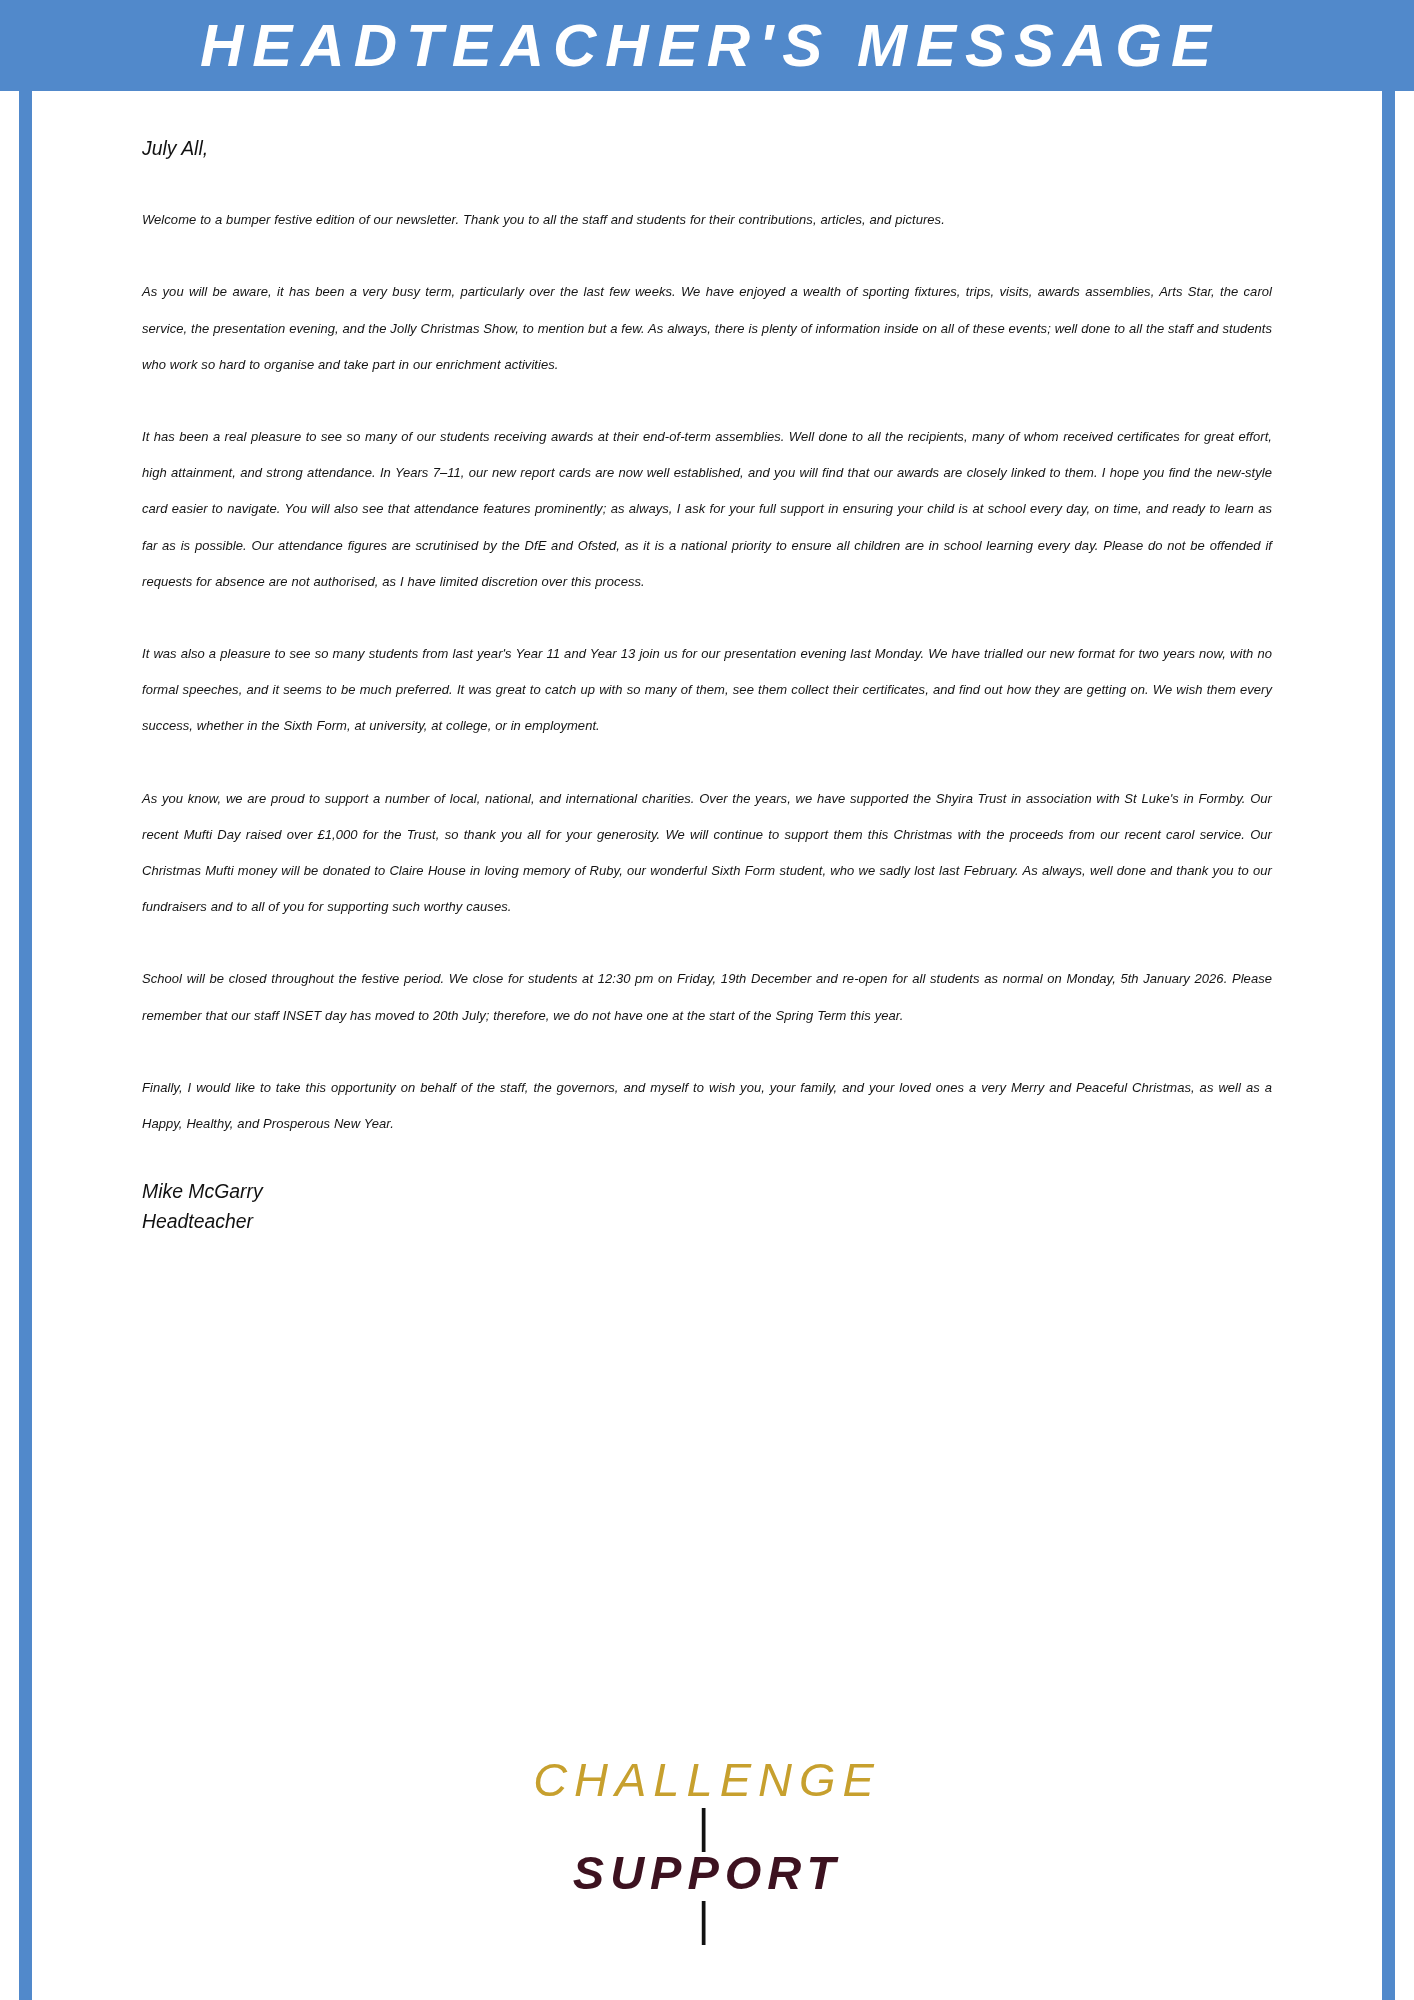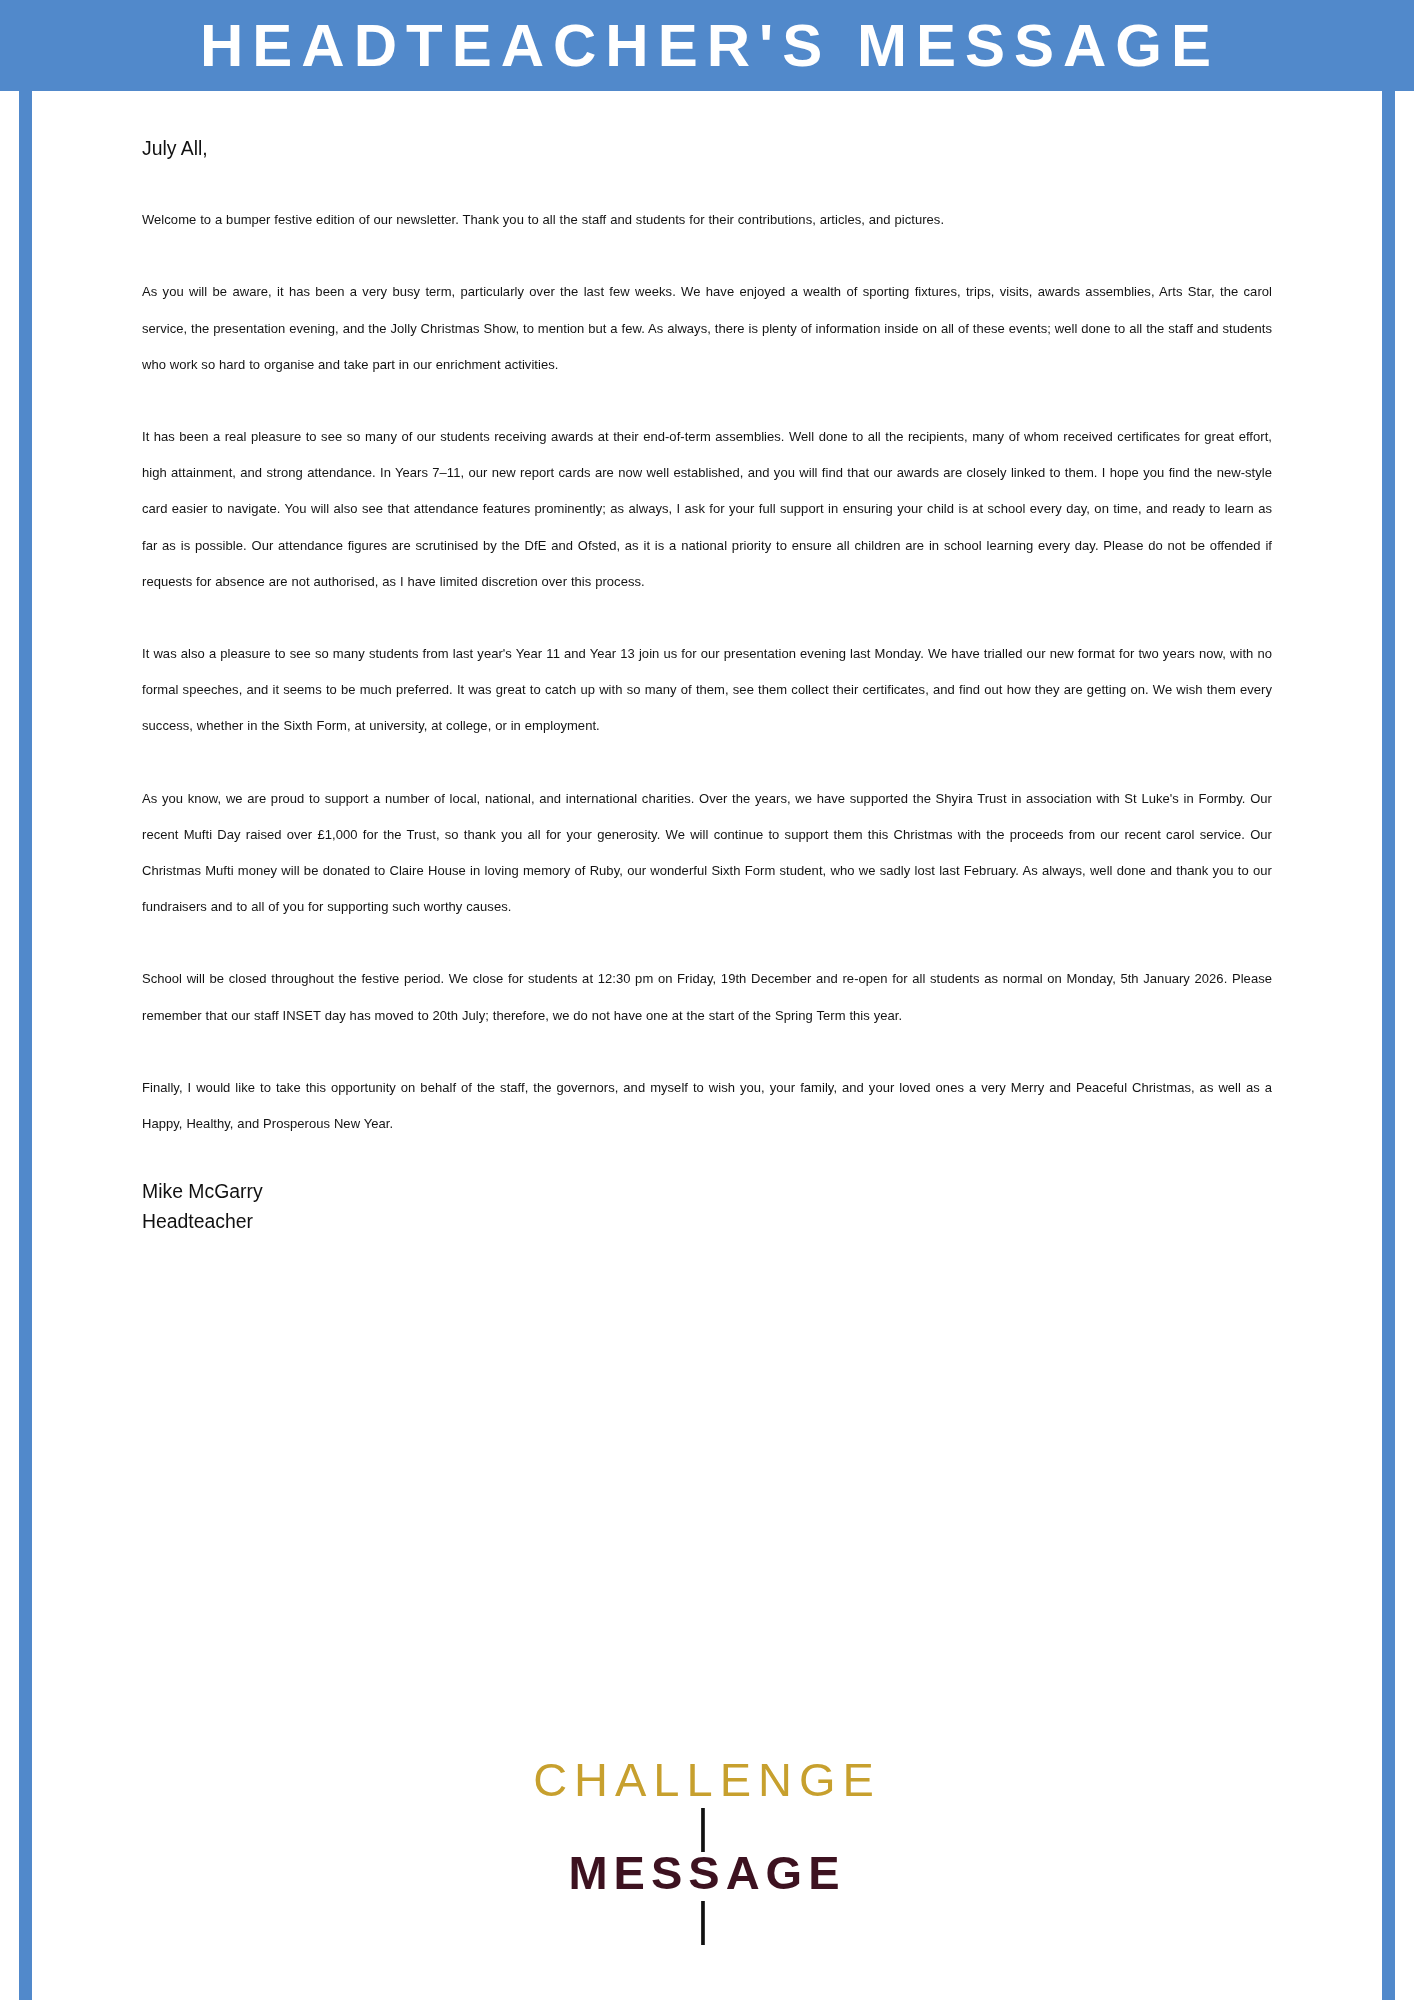--- a/index.html
+++ b/index.html
@@ -15,20 +15,21 @@
     position: relative;
   }
 
   
   .page {
     position: relative;
     width: 1414px;
     height: 2000px;
     background: #ffffff;
     box-sizing: border-box;
+    font-style: italic;
   }
 
   
   .header-band {
     position: absolute;
     left: 0;
     top: 0;
     width: 1414px;
     height: 91px;
     background: #5189CB;
@@ -163,17 +164,17 @@
 
     <div class="signature">
       <div>Mike McGarry</div>
       <div>Headteacher</div>
     </div>
   </div>
 
   <div class="footer">
     <span class="motto-word challenge">CHALLENGE</span>
     <span class="motto-sep">|</span>
-    <span class="motto-word support">MESSAGE</span>
+    <span class="motto-word support">SUPPORT</span>
     <span class="motto-sep">|</span>
   </div>
 
 </div>
 
 </body></html>

